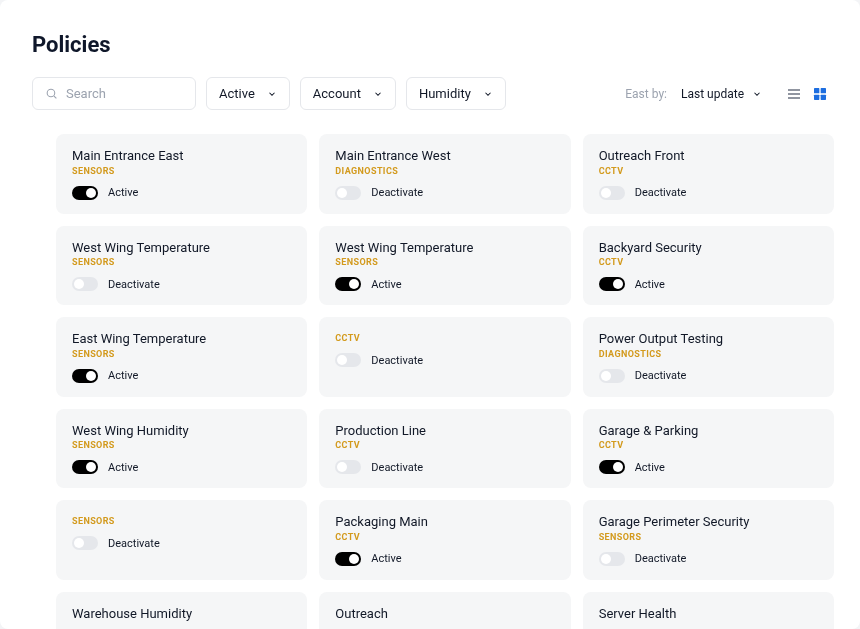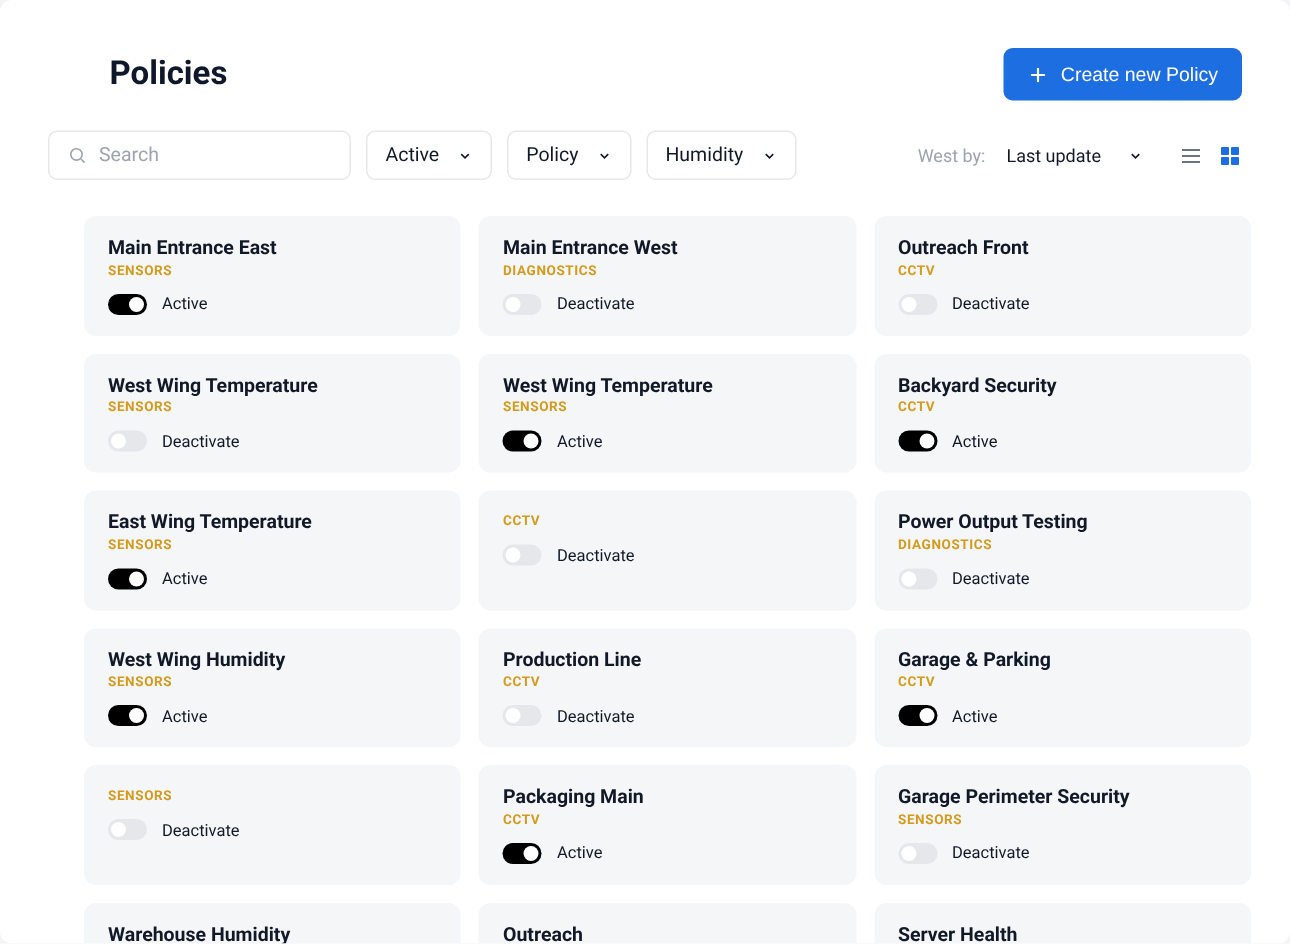--- a/index.html
+++ b/index.html
@@ -22,21 +22,20 @@
   .header-row {
     display: flex;
     align-items: center;
     justify-content: space-between;
     padding: 32px 32px 0 32px;
   }
   .page-title {
     font-size: 22px;
     font-weight: 700;
     color: #0f172a;
-    margin-left: 41px;
   }
   .create-btn {
     background: #1d6ee0;
     color: #fff;
     border: none;
     border-radius: 6px;
     padding: 10px 16px;
     font-size: 13px;
     font-weight: 500;
     display: flex;
@@ -51,21 +50,21 @@
     padding: 20px 32px 0 32px;
     gap: 10px;
   }
   .search-box {
     display: flex;
     align-items: center;
     gap: 8px;
     border: 1px solid #e5e7eb;
     border-radius: 6px;
     padding: 8px 12px;
-    width: 202px;
+    width: 164px;
     color: #9ca3af;
     font-size: 13px;
   }
   .search-box svg { width: 13px; height: 13px; stroke: #9ca3af; }
   .select-pill {
     display: flex;
     align-items: center;
     gap: 12px;
     border: 1px solid #e5e7eb;
     border-radius: 6px;
@@ -80,21 +79,21 @@
   .sort-label {
     font-size: 12px;
     color: #9ca3af;
     margin-right: 4px;
   }
   .sort-value {
     font-size: 12px;
     color: #111827;
     display: flex;
     align-items: center;
-    gap: 18px;
+    gap: 8px;
     cursor: pointer;
   }
   .view-toggle {
     display: flex;
     align-items: center;
     gap: 10px;
     margin-left: 14px;
   }
   .view-icon { width: 16px; height: 16px; cursor: pointer; }
   .grid-wrap {
@@ -105,21 +104,21 @@
     grid-template-columns: repeat(3, 1fr);
     gap: 12px;
   }
   .card {
     background: #f5f6f7;
     border-radius: 8px;
     padding: 14px 16px 14px 16px;
   }
   .card-title {
     font-size: 13px;
-    font-weight: 700;
+    font-weight: 400;
     color: #111827;
     line-height: 1.2;
   }
   .card-cat {
     font-size: 9px;
     font-weight: 700;
     letter-spacing: 0.4px;
     color: #d39a1d;
     text-transform: uppercase;
     margin-top: 2px;
@@ -154,60 +153,53 @@
     font-size: 11px;
     color: #111827;
   }
 </style>
 </head>
 <body>
 
 <div class="page">
   <div class="header-row">
     <h1 class="page-title">Policies</h1>
-    <button class="create-btn">
-      <svg viewBox="0 0 24 24" fill="none" stroke="currentColor" stroke-width="2.5" stroke-linecap="round">
-          <line x1="12" y1="5" x2="12" y2="19"></line>
-          <line x1="5" y1="12" x2="19" y2="12"></line>
-        </svg>
-      <span>Create new Policy</span>
-    </button>
   </div>
 
   <div class="controls-row">
     <div class="search-box">
       <svg viewBox="0 0 24 24" fill="none" stroke="currentColor" stroke-width="2">
           <circle cx="11" cy="11" r="7"></circle>
           <line x1="21" y1="21" x2="16.65" y2="16.65"></line>
         </svg>
       <span>Search</span>
     </div>
 
     <div class="select-pill">
       <span>Active</span>
       <svg viewBox="0 0 24 24" fill="none" stroke="currentColor" stroke-width="2.5">
           <polyline points="6 9 12 15 18 9"></polyline>
         </svg>
     </div>
     <div class="select-pill">
-      <span>Policy</span>
+      <span>Account</span>
       <svg viewBox="0 0 24 24" fill="none" stroke="currentColor" stroke-width="2.5">
           <polyline points="6 9 12 15 18 9"></polyline>
         </svg>
     </div>
     <div class="select-pill">
       <span>Humidity</span>
       <svg viewBox="0 0 24 24" fill="none" stroke="currentColor" stroke-width="2.5">
           <polyline points="6 9 12 15 18 9"></polyline>
         </svg>
     </div>
 
     <div class="spacer"></div>
 
-    <span class="sort-label">West by:</span>
+    <span class="sort-label">East by:</span>
     <div class="sort-value">
       <span>Last update</span>
       <svg viewBox="0 0 24 24" width="10" height="10" fill="none" stroke="currentColor" stroke-width="2.5">
           <polyline points="6 9 12 15 18 9"></polyline>
         </svg>
     </div>
 
     <div class="view-toggle">
       <svg class="view-icon" viewBox="0 0 24 24" fill="none" stroke="#6b7280" stroke-width="2">
           <line x1="3" y1="6" x2="21" y2="6"></line>

